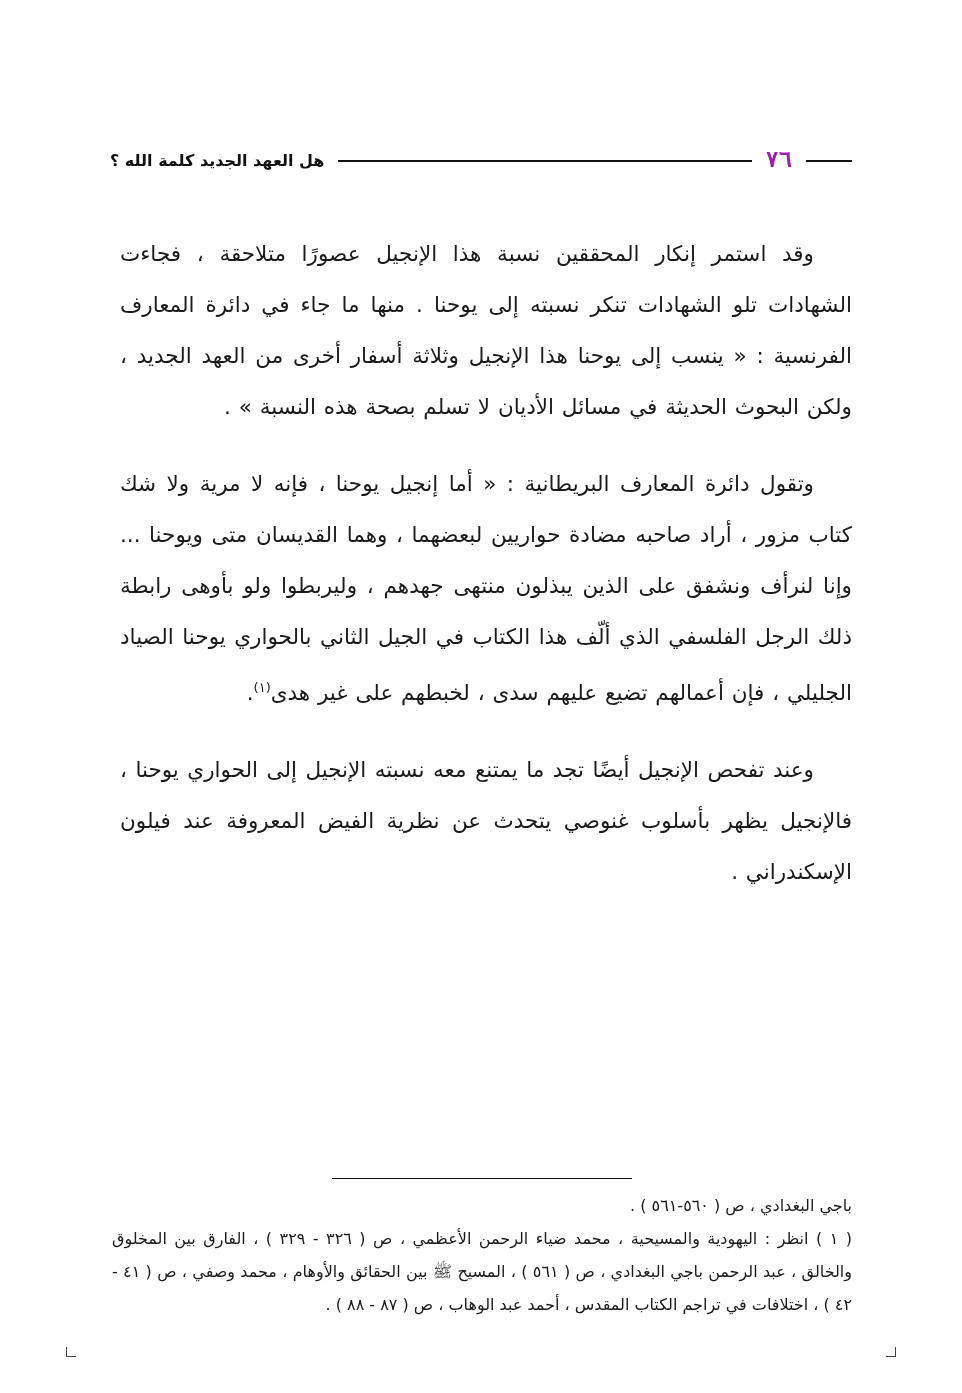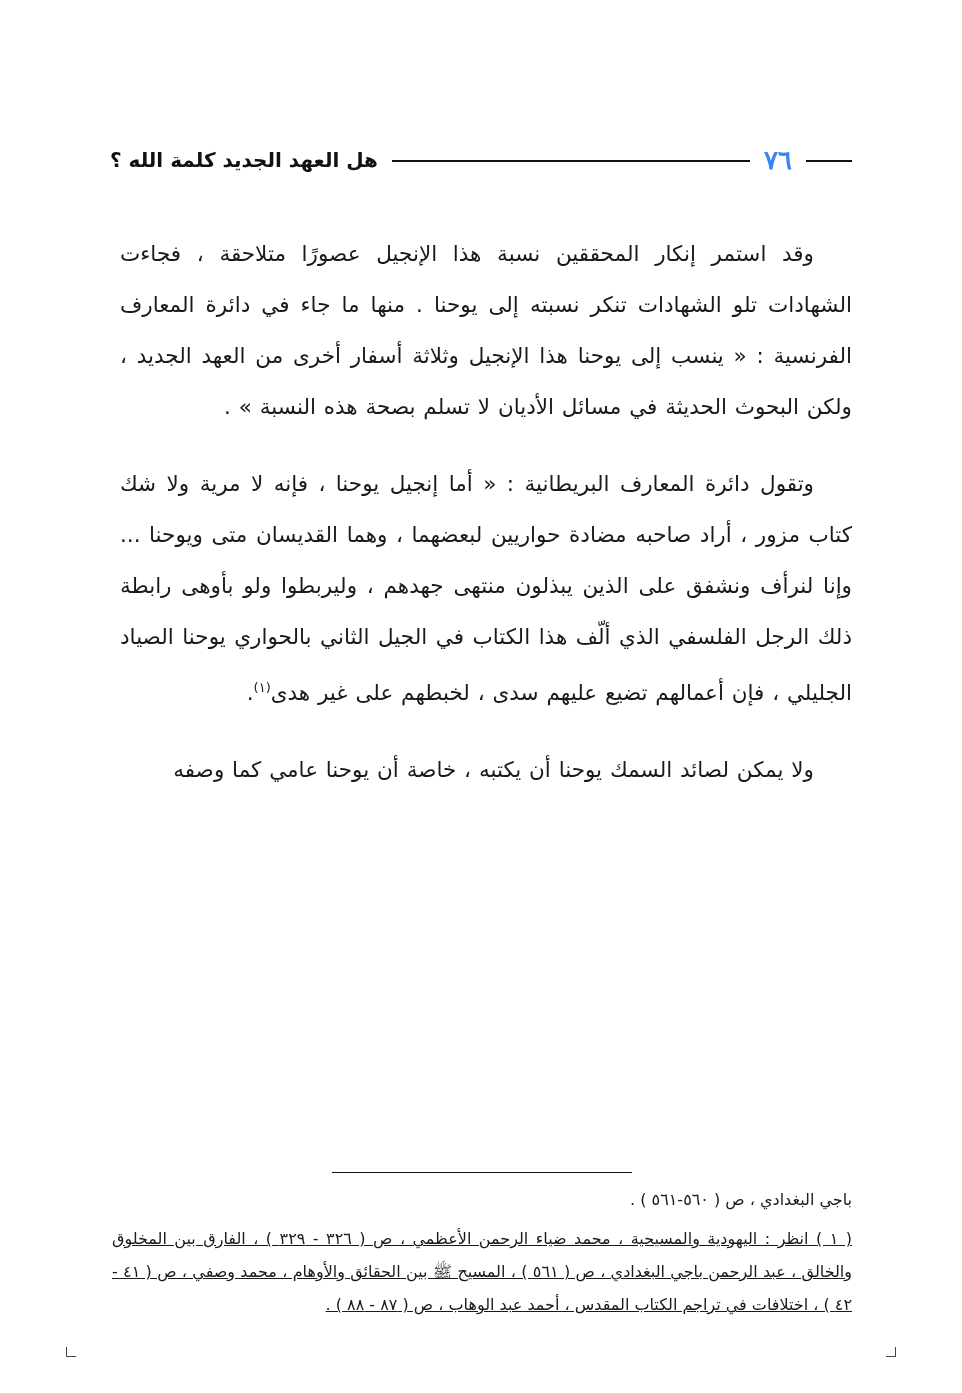--- a/index.html
+++ b/index.html
@@ -30,36 +30,36 @@
     right: 110px;
     height: 44px;
     display: flex;
     flex-direction: row-reverse;
     align-items: center;
     gap: 14px;
   }
   .header-title {
     font-family: "DejaVu Sans", sans-serif;
     font-weight: bold;
-    font-size: 20px;
+    font-size: 16px;
     white-space: nowrap;
     letter-spacing: -0.5px;
     color: #111;
   }
   .header-rule-long {
     flex: 1 1 auto;
     height: 0;
     border-top: 2px solid #111;
     margin-top: 2px;
   }
   .header-page-number {
-    font-family: Liberation Sans, sans-serif;
+    font-family: Liberation Mono, monospace;
     font-weight: bold;
-    font-size: 26px;
-    color: #3b82f6;
+    font-size: 22px;
+    color: #a21caf;
     white-space: nowrap;
   }
   .header-rule-short {
     width: 46px;
     height: 0;
     border-top: 2px solid #111;
     margin-top: 2px;
   }
 
   
@@ -101,22 +101,21 @@
   }
   .footnote {
     font-family: "DejaVu Sans", sans-serif;
     font-size: 16px;
     line-height: 33px;
     text-align: justify;
     text-align-last: right;
     margin: 0;
   }
   .footnote + .footnote {
-    margin-top: 6px;
-    text-decoration: underline;
+    margin-top: 0;
   }
 
   
   .corner-mark {
     position: absolute;
     width: 9px;
     height: 9px;
     border-left: 1.5px solid #444;
     border-bottom: 1.5px solid #444;
   }
@@ -134,22 +133,22 @@
     <div class="header-page-number">٧٦</div>
     <div class="header-rule-short"></div>
   </div>
 
   <div class="body-text">
     <p class="para indent">وقد استمر إنكار المحققين نسبة هذا الإنجيل عصورًا متلاحقة ، فجاءت الشهادات تلو الشهادات تنكر نسبته إلى يوحنا . منها ما جاء في دائرة المعارف الفرنسية : « ينسب إلى يوحنا هذا الإنجيل وثلاثة أسفار أخرى من العهد الجديد ، ولكن البحوث الحديثة في مسائل الأديان لا تسلم بصحة هذه النسبة » .</p>
 
 
     <p class="para indent"><span>وتقول دائرة المعارف البريطانية : « أما إنجيل يوحنا ، فإنه لا مرية ولا شك كتاب مزور ، أراد صاحبه مضادة حواريين لبعضهما ، وهما القديسان متى ويوحنا ... وإنا لنرأف ونشفق على الذين يبذلون منتهى جهدهم ، وليربطوا ولو بأوهى رابطة ذلك الرجل الفلسفي الذي ألّف هذا الكتاب في الجيل الثاني بالحواري يوحنا الصياد الجليلي ، فإن أعمالهم تضيع عليهم سدى ، لخبطهم على غير هدى</span><span class="sup">(١)</span><span>.</span></p>
 
+    <p class="para indent">وعند تفحص الإنجيل أيضًا تجد ما يمتنع معه نسبته الإنجيل إلى الحواري يوحنا ، فالإنجيل يظهر بأسلوب غنوصي يتحدث عن نظرية الفيض المعروفة عند فيلون الإسكندراني .</p>
 
-    <p class="para indent">ولا يمكن لصائد السمك يوحنا أن يكتبه ، خاصة أن يوحنا عامي كما وصفه</p>
   </div>
 
   <div class="footnote-block">
     <div class="footnote-rule"></div>
     <p class="footnote">باجي البغدادي ، ص ( ٥٦٠-٥٦١ ) .</p>
     <p class="footnote">( ١ ) انظر : اليهودية والمسيحية ، محمد ضياء الرحمن الأعظمي ، ص ( ٣٢٦ - ٣٢٩ ) ، الفارق بين المخلوق والخالق ، عبد الرحمن باجي البغدادي ، ص ( ٥٦١ ) ، المسيح ﷺ بين الحقائق والأوهام ، محمد وصفي ، ص ( ٤١ - ٤٢ ) ، اختلافات في تراجم الكتاب المقدس ، أحمد عبد الوهاب ، ص ( ٨٧ - ٨٨ ) .</p>
   </div>
 
   <div class="corner-mark bl"></div>
   <div class="corner-mark br"></div>

